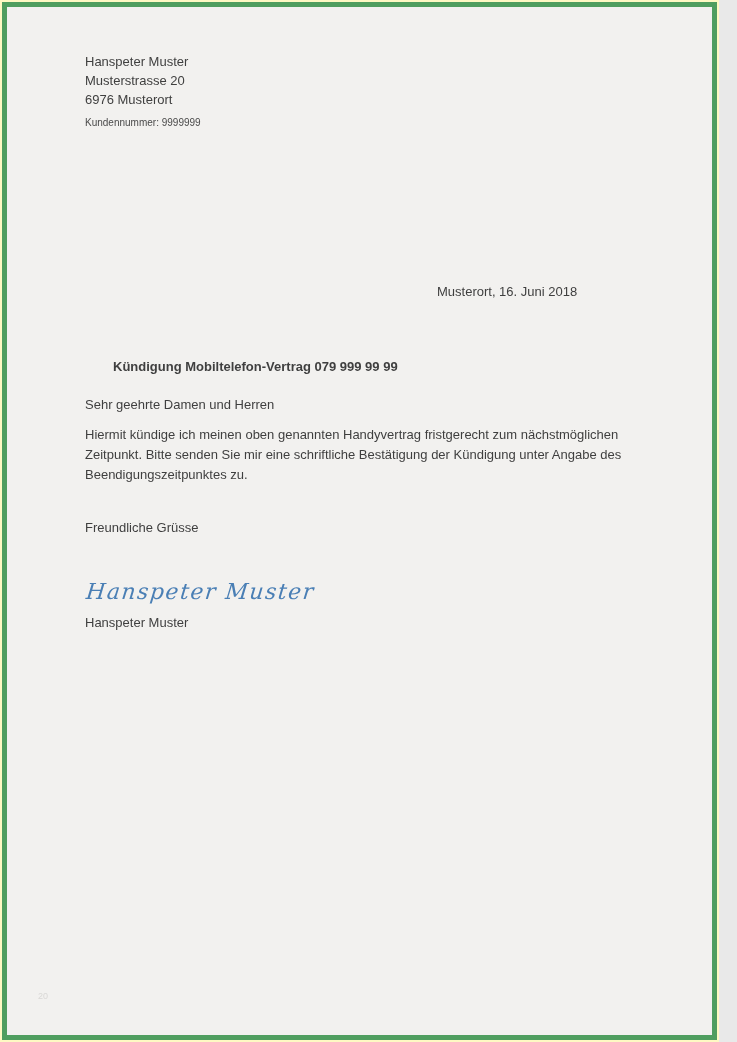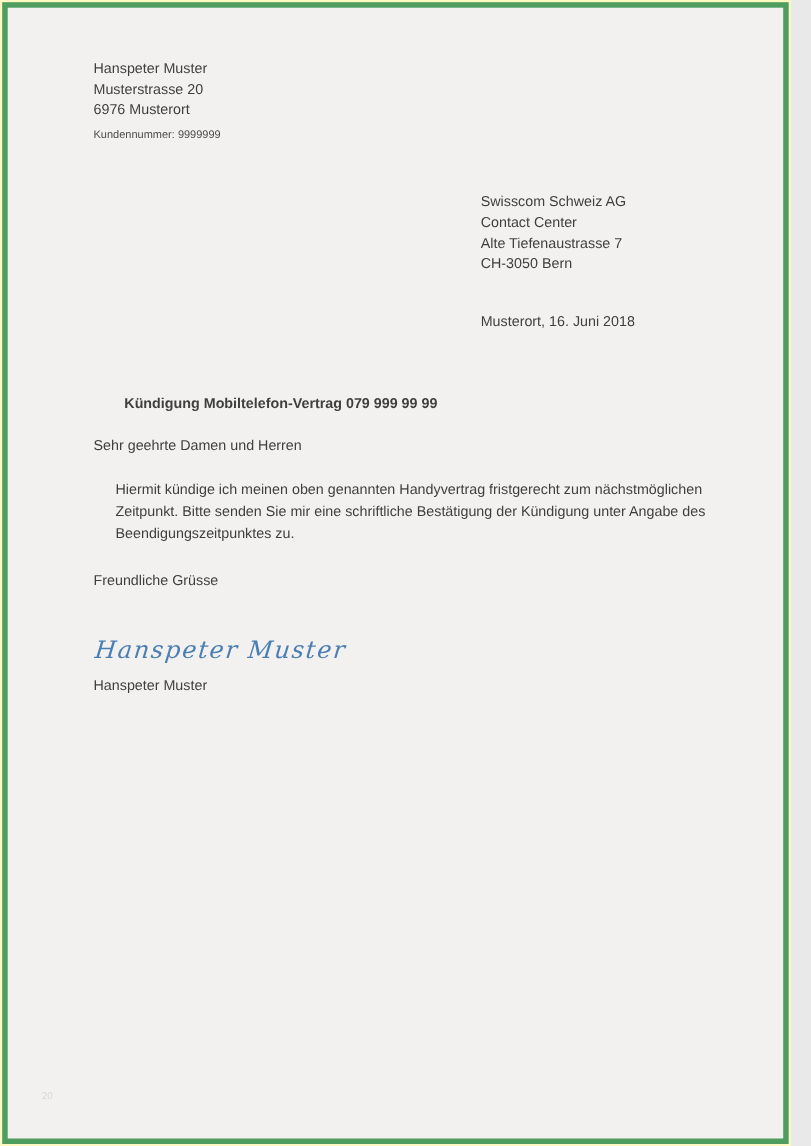--- a/index.html
+++ b/index.html
@@ -32,21 +32,21 @@
   .abs { position: absolute; }
 
   .sender-block      { left: 78px; top: 45px;  line-height: 19px; }
   .customer-number   { left: 78px; top: 110px; font-size: 10px; color: #4a4a4a; }
 
   .recipient-block   { left: 430px; top: 166px; line-height: 19px; }
   .dateline          { left: 430px; top: 277px; }
 
   .subject-line      { left: 78px; top: 352px; font-weight: bold; margin-left: 28px; }
   .salutation        { left: 78px; top: 390px; }
-  .body-paragraph    { left: 78px; top: 428px; width: 574px; line-height: 20px; margin-left: 20px; }
+  .body-paragraph    { left: 78px; top: 418px; width: 574px; line-height: 20px; }
 
   .closing           { left: 78px; top: 513px; }
   .signature-script  {
     left: 78px; top: 572px;
     font-family: "DejaVu Serif", cursive, serif;
     font-style: italic;
     font-size: 22px;
     letter-spacing: 1.5px;
     color: #4a7fb5;                 
     transform: skewX(-6deg);
@@ -68,26 +68,20 @@
     <div class="paper">
 
       <div class="abs sender-block">
         <div>Hanspeter Muster</div>
         <div>Musterstrasse 20</div>
         <div>6976 Musterort</div>
       </div>
 
       <div class="abs customer-number">Kundennummer: 9999999</div>
 
-      <div class="abs recipient-block">
-        <div>Swisscom Schweiz AG</div>
-        <div>Contact Center</div>
-        <div>Alte Tiefenaustrasse 7</div>
-        <div>CH-3050 Bern</div>
-      </div>
 
       <div class="abs dateline">Musterort, 16. Juni 2018</div>
 
       <div class="abs subject-line">Kündigung Mobiltelefon-Vertrag 079 999 99 99</div>
 
       <div class="abs salutation">Sehr geehrte Damen und Herren</div>
 
       <div class="abs body-paragraph">Hiermit kündige ich meinen oben genannten Handyvertrag fristgerecht zum nächstmöglichen Zeitpunkt. Bitte senden Sie mir eine schriftliche Bestätigung der Kündigung unter Angabe des Beendigungszeitpunktes zu.</div>
 
       <div class="abs closing">Freundliche Grüsse</div>

